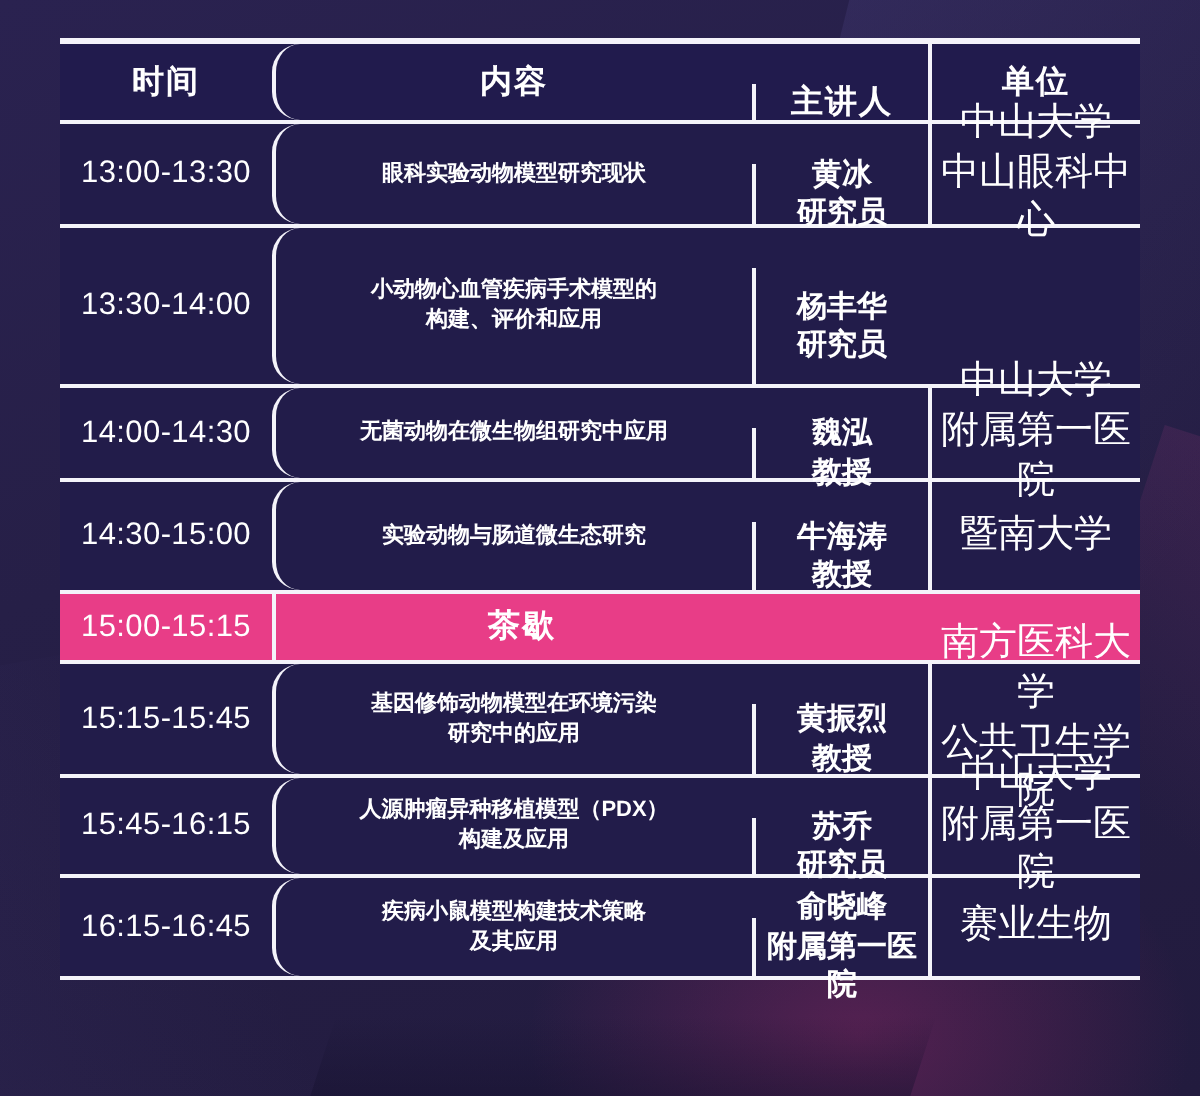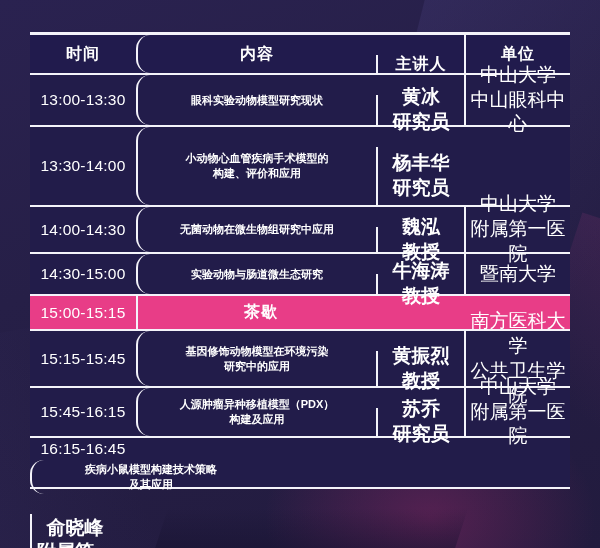--- a/index.html
+++ b/index.html
@@ -37,49 +37,49 @@
     transform: rotate(18deg);
   }
   .bg-dark-bottom {
     left: 160px; bottom: -10px; width: 300px; height: 50px;
     background: linear-gradient(180deg, rgba(20,16,45,0.0), rgba(20,16,45,0.55));
     transform: skewX(-18deg);
   }
 
   
   .schedule {
-    position: absolute; left: 30px; top: 32px; width: 540px;
+    position: absolute; left: 30px; top: 19px; width: 540px;
     border-top: 3px solid #f4f3fa;
     border-bottom: 2px solid #f4f3fa;
   }
   .t-row {
     display: flex;
     border-bottom: 2px solid #f4f3fa;
     background: #221c4a;
   }
-  .t-row:last-child { border-bottom: none; flex-direction: column; }
+  .t-row:last-child { border-bottom: none; }
   .t-row.header-row { background: #211b4d; }
   .t-row.break-row { background: #e83d87; }
   .cell {
     display: flex; flex-direction: column;
     align-items: center; justify-content: center;
     text-align: center;
     padding: 2px 4px;
   }
   .cell + .cell { border-left: 2px solid #f4f3fa; }
   .col-time    { width: 106px; }
   .col-content { width: 240px; border-radius: 14px; }
   .col-speaker { width: 88px; margin-top: 20px;  }
   .col-unit    { width: 106px; }
   .col-merged  { width: 434px; align-items: flex-start; }
 
   .header-row .cell { font-size: 16px; font-weight: bold; letter-spacing: 1px; }
   .time-text  { font-size: 15.5px; letter-spacing: 0.2px; }
   .topic-text { font-size: 11px; font-weight: 600; line-height: 1.35; white-space: pre-line; }
-  .speaker-name, .speaker-title { font-size: 19px; font-weight: 600; line-height: 1.3; display: block; }
+  .speaker-name, .speaker-title { font-size: 15px; font-weight: 600; line-height: 1.3; display: block; }
   .org-text { font-size: 19px; font-weight: 400; line-height: 1.3; white-space: pre-line; }
   .break-label {
     width: 238px; text-align: center;
     font-size: 16px; font-weight: bold; letter-spacing: 1px;
   }
 </style>
 </head>
 <body>
 
 <div class="stage">
@@ -148,21 +148,21 @@
       <div class="cell col-speaker">
         <span class="speaker-name">魏泓</span>
         <span class="speaker-title">教授</span>
       </div>
       <div class="cell col-unit">
           <span class="org-text">中山大学
 附属第一医院</span>
         </div>
     </div>
 
-    <div class="t-row" style="height:42px">
+    <div class="t-row" style="height:56px">
       <div class="cell col-time">
           <span class="time-text">14:30-15:00</span>
         </div>
       <div class="cell col-content">
           <span class="topic-text">实验动物与肠道微生态研究</span>
         </div>
       <div class="cell col-speaker">
         <span class="speaker-name">牛海涛</span>
         <span class="speaker-title">教授</span>
       </div>

